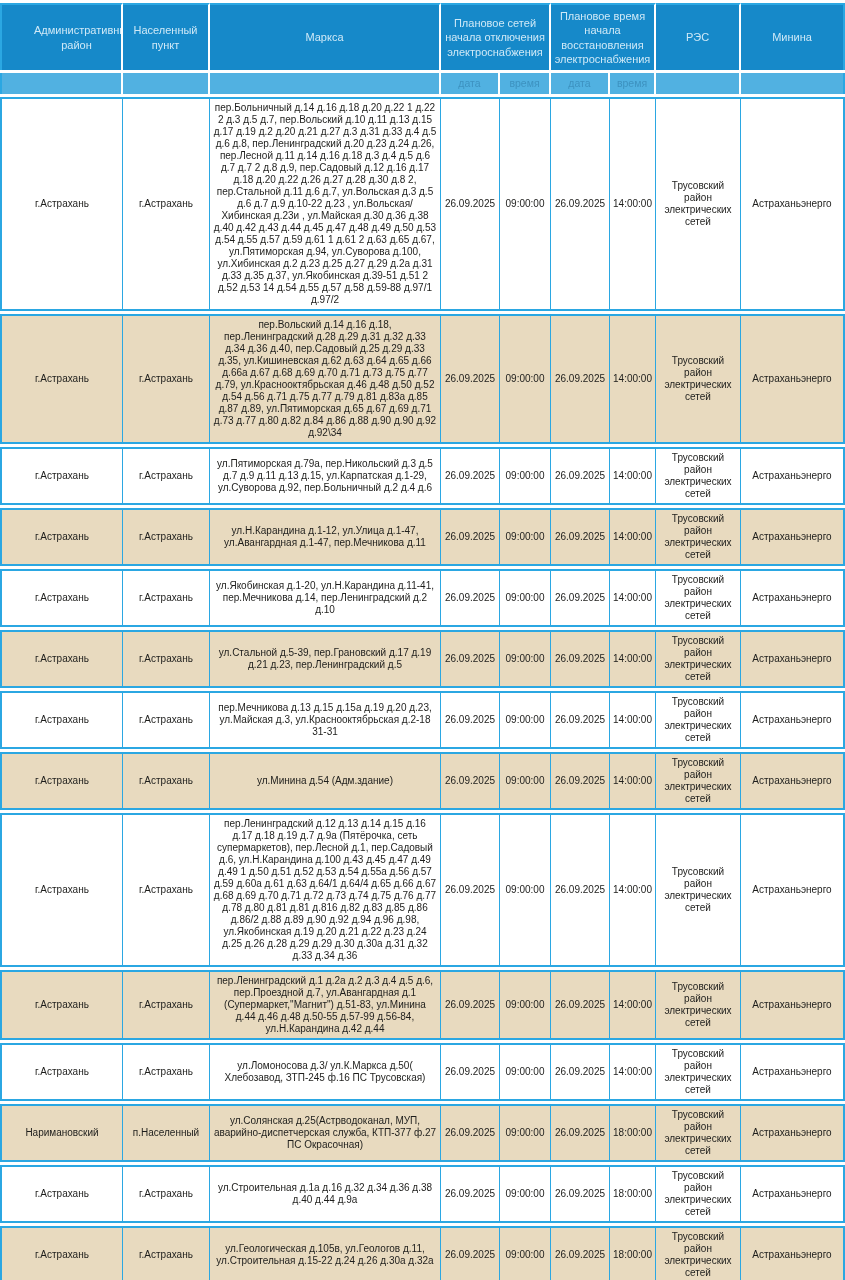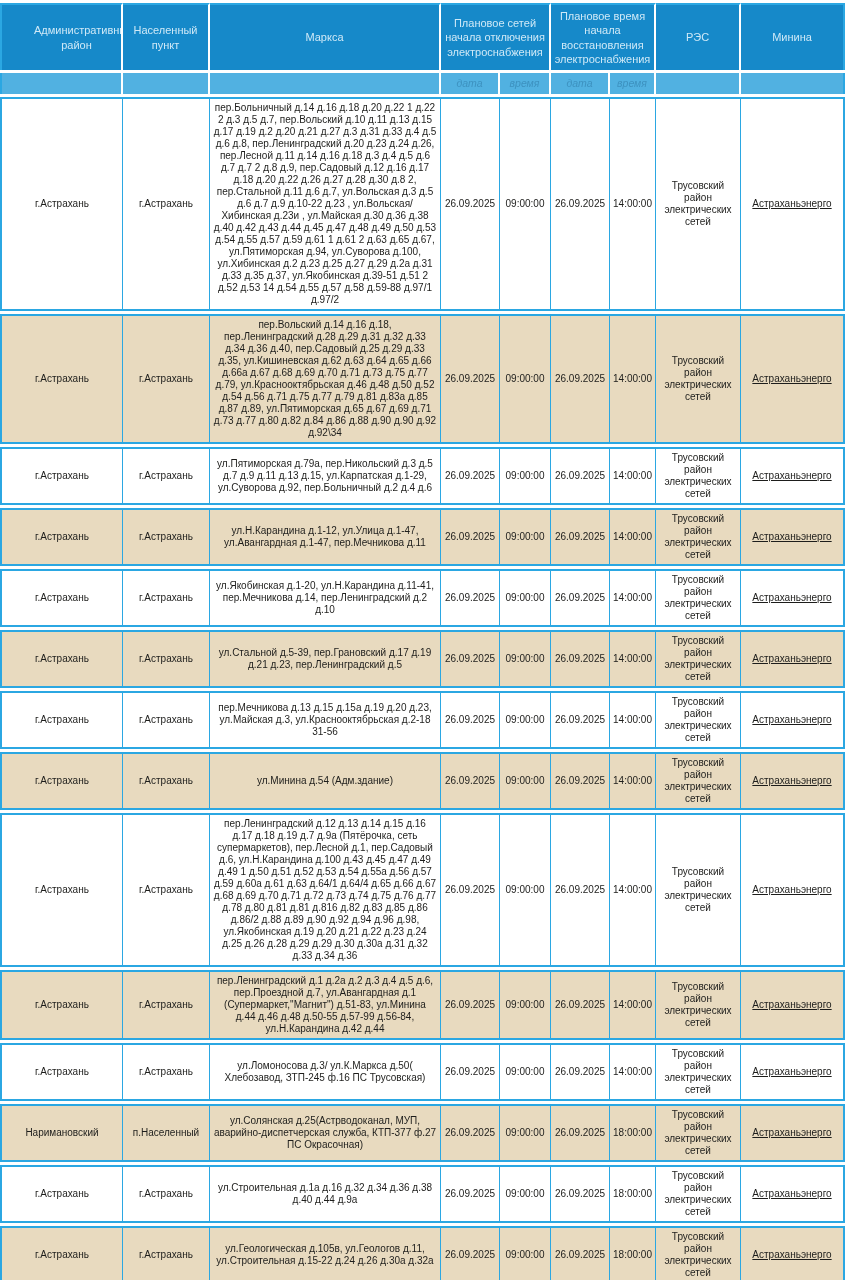--- a/index.html
+++ b/index.html
@@ -20,30 +20,30 @@
     background:var(--header-bg);color:var(--header-text);
     font-weight:400;font-size:11px;line-height:1.3;padding:4px 2px;
     border-right:2px solid #fff;
   }
   thead tr.main th{height:52px;}
   thead th:first-child{border-left:2px solid var(--border);padding-left:32px;}
   thead th:last-child{border-right:2px solid var(--border);}
   thead tr.main th{border-top:2px solid var(--border);}
   thead tr.sub th{
     background:var(--subheader-bg);color:var(--subheader-text);
-    font-size:10.5px;padding:3px 2px;height:15px;font-style:italic;
+    font-size:10.5px;padding:3px 2px;height:15px;
   }
 
   tbody td{
     background:var(--row-bg);font-size:10px;line-height:1.2;padding:3px 3px;
     border-top:2px solid var(--border);border-bottom:2px solid var(--border);
     border-right:1.5px solid var(--border);word-wrap:break-word;
   }
   tbody td:first-child{border-left:2px solid var(--border);}
-  tbody td:last-child{border-right:2px solid var(--border);text-decoration:underline;}
+  tbody td:last-child{border-right:2px solid var(--border);}
   tbody tr:nth-child(even) td{background:var(--row-alt-bg);}
 </style>
 </head>
 <body>
 
 <table>
   <colgroup>
     <col class="c1">
       <col class="c2">
       <col class="c3">
@@ -139,21 +139,21 @@
         <td>26.09.2025</td>
         <td>09:00:00</td>
         <td>26.09.2025</td>
         <td>14:00:00</td>
         <td>Трусовский район электрических сетей</td>
         <td>Астраханьэнерго</td>
       </tr>
       <tr>
         <td>г.Астрахань</td>
         <td>г.Астрахань</td>
-        <td>пер.Мечникова д.13 д.15 д.15а д.19 д.20 д.23, ул.Майская д.3, ул.Краснооктябрьская д.2-18 31-56</td>
+        <td>пер.Мечникова д.13 д.15 д.15а д.19 д.20 д.23, ул.Майская д.3, ул.Краснооктябрьская д.2-18 31-31</td>
         <td>26.09.2025</td>
         <td>09:00:00</td>
         <td>26.09.2025</td>
         <td>14:00:00</td>
         <td>Трусовский район электрических сетей</td>
         <td>Астраханьэнерго</td>
       </tr>
       <tr>
         <td>г.Астрахань</td>
         <td>г.Астрахань</td>

